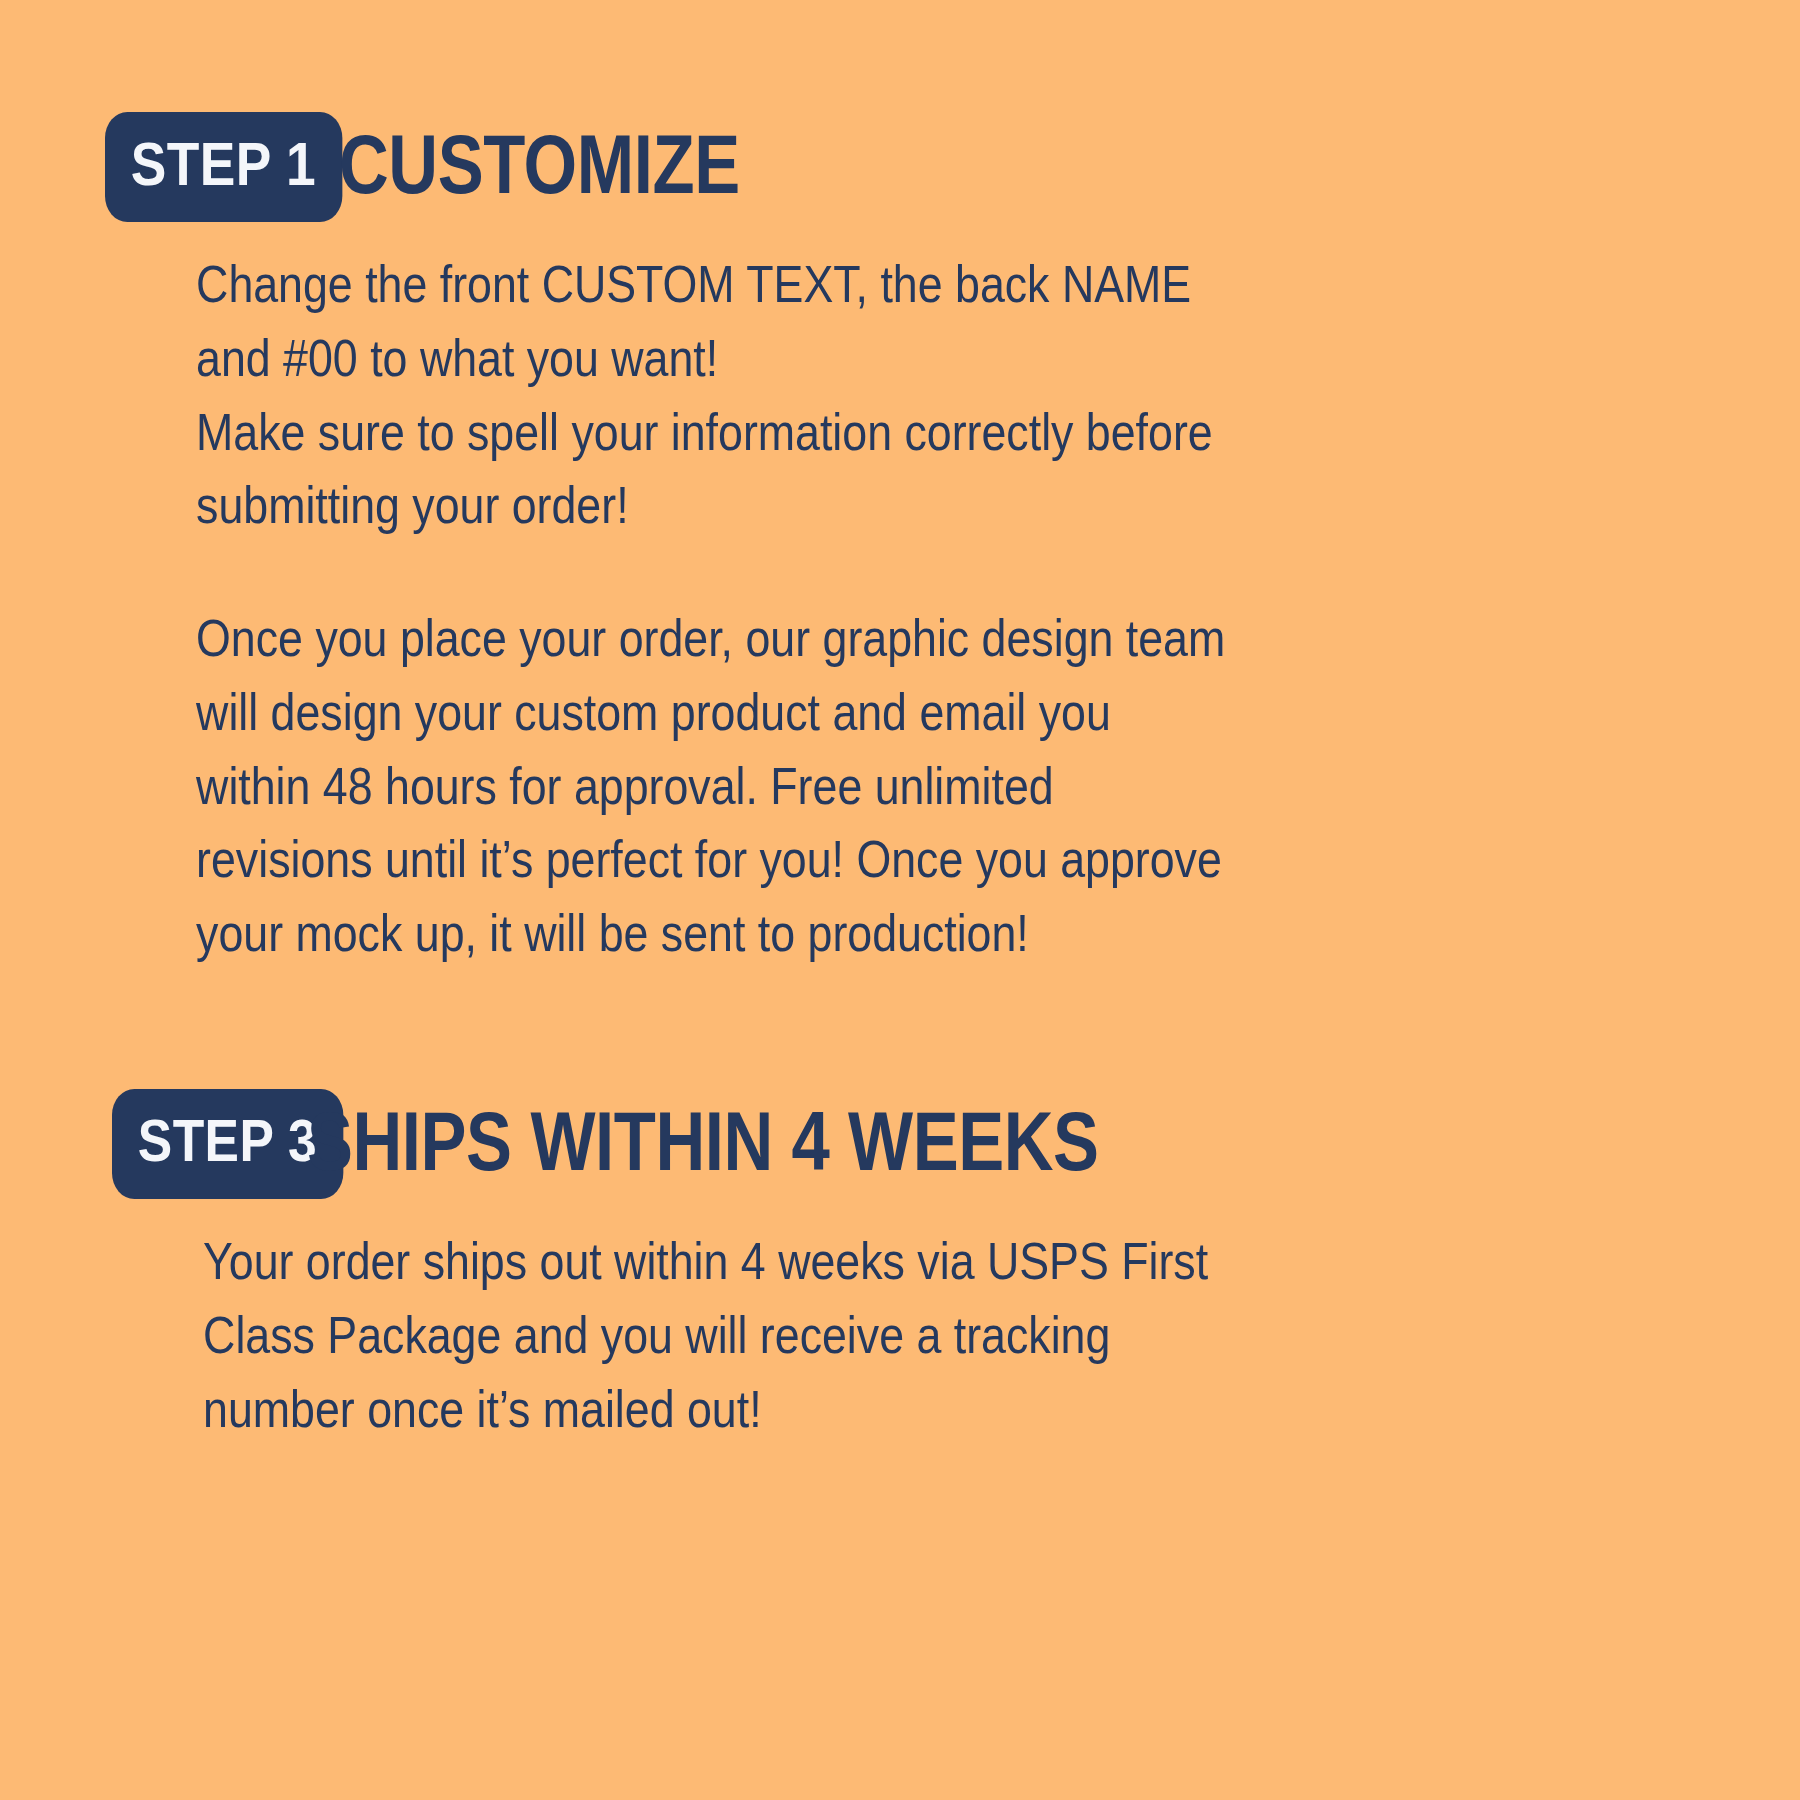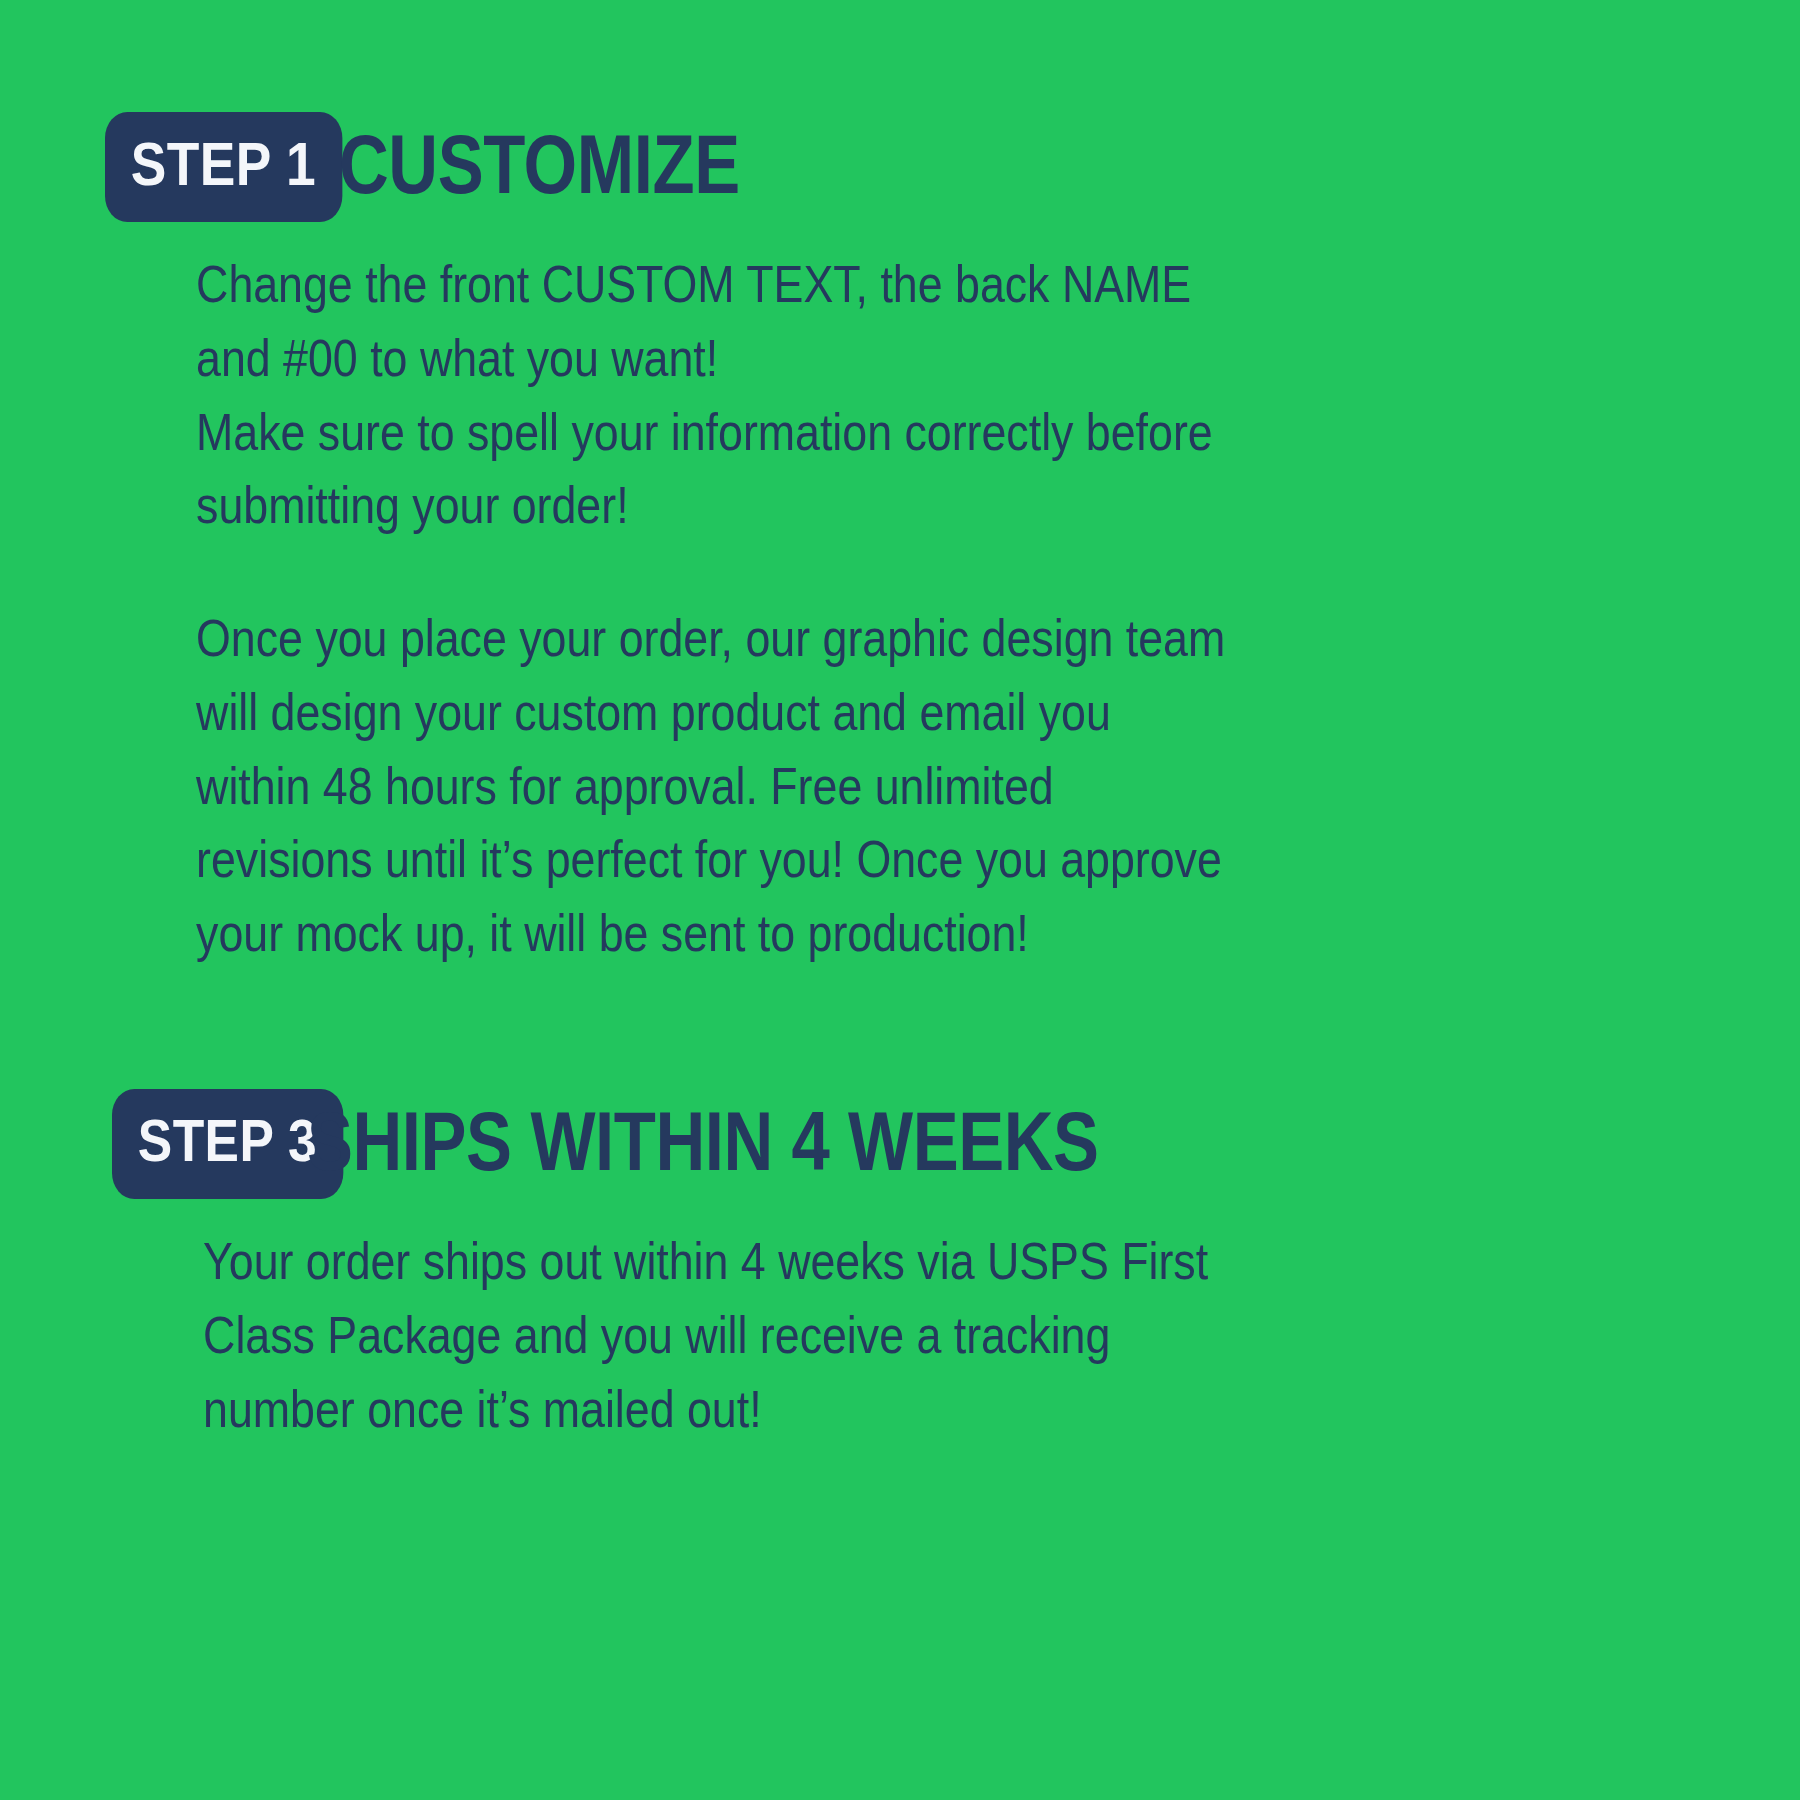--- a/index.html
+++ b/index.html
@@ -11,21 +11,21 @@
     height: 1800px;
     background: #ffffff;
     font-family: "Liberation Sans", "DejaVu Sans", sans-serif;
     overflow: hidden;
   }
 
   #page {
     position: relative;
     width: 1800px;
     height: 1800px;
-    background: #22c55e;
+    background: #fdba74;
   }
 
   .steps-list {
     position: absolute;
     left: 0;
     top: 0;
     width: 1800px;
   }
 
   .step-block {

